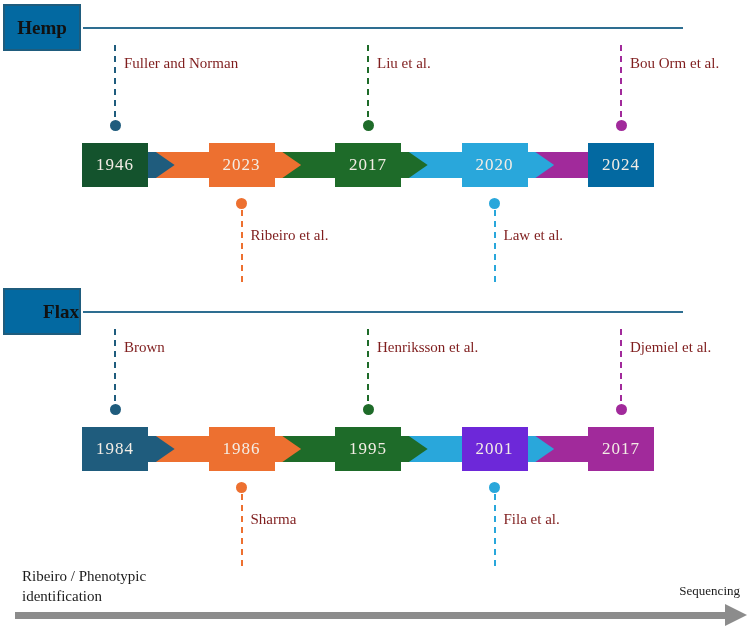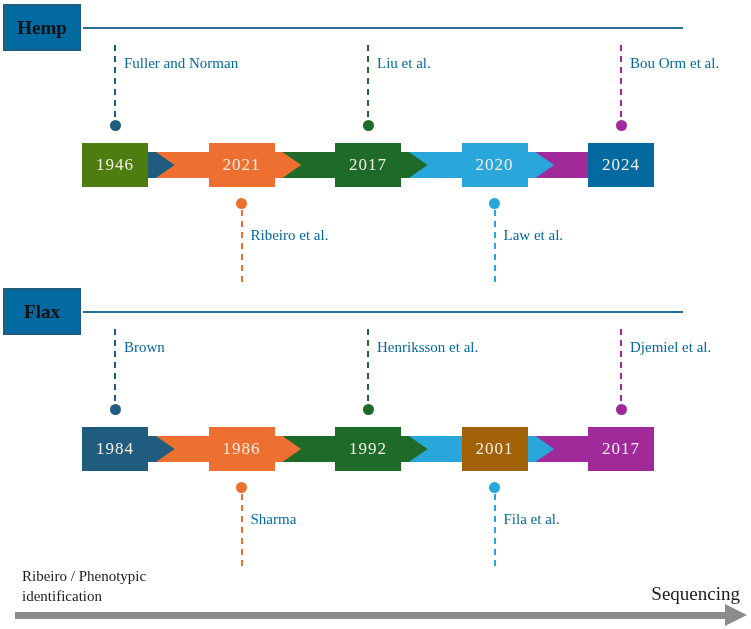--- a/index.html
+++ b/index.html
@@ -31,29 +31,29 @@
     clip-path:polygon(0 0,13% 0,44% 50%,13% 100%,0 100%);
   }
   .dot{position:absolute;width:11px;height:11px;border-radius:50%;}
   .dash{
     position:absolute;width:2px;
     background-size:2px 11px;
     background-repeat:repeat-y;
   }
   .ann-label{
     position:absolute;
-    font-size:15px;color:#0369a1;line-height:20px;white-space:nowrap;
+    font-size:15px;color:#7f1d1d;line-height:20px;white-space:nowrap;
   }
   .footer-left{
     position:absolute;left:22px;top:566px;
     font-size:15px;color:#1B1B1B;line-height:20px;
   }
   .footer-right{
     position:absolute;right:11px;top:583px;
-    font-size:19px;color:#1B1B1B;white-space:nowrap;
+    font-size:13px;color:#1B1B1B;white-space:nowrap;
   }
   .axis-shaft{position:absolute;left:15px;top:612px;width:710px;height:7px;background:#8C8C8C;}
   .axis-head{
     position:absolute;left:725px;top:604px;width:0;height:0;
     border-top:11.5px solid transparent;
     border-bottom:11.5px solid transparent;
     border-left:22px solid #8C8C8C;
   }
 </style>
 </head>
@@ -72,25 +72,25 @@
         </div>
         <div class="band" style="left: 274.5px; top: 152px; width: 60.5px; height: 26px; background: rgb(30, 107, 41);">
           <div class="chev" style="background: rgb(237, 112, 48);"></div>
         </div>
         <div class="band" style="left: 401px; top: 152px; width: 60.5px; height: 26px; background: rgb(41, 167, 219);">
           <div class="chev" style="background: rgb(30, 107, 41);"></div>
         </div>
         <div class="band" style="left: 527.5px; top: 152px; width: 60.5px; height: 26px; background: rgb(161, 42, 155);">
           <div class="chev" style="background: rgb(41, 167, 219);"></div>
         </div>
-        <div class="block-rect" style="left: 82px; top: 143px; width: 66px; height: 44px; background: #4d7c0f;">
+        <div class="block-rect" style="left: 82px; top: 143px; width: 66px; height: 44px; background: #14532d;">
           <span>1946</span>
         </div>
         <div class="block-rect" style="left: 208.5px; top: 143px; width: 66px; height: 44px; background: rgb(237, 112, 48);">
-          <span>2021</span>
+          <span>2023</span>
         </div>
         <div class="block-rect" style="left: 335px; top: 143px; width: 66px; height: 44px; background: rgb(30, 107, 41);">
           <span>2017</span>
         </div>
         <div class="block-rect" style="left: 461.5px; top: 143px; width: 66px; height: 44px; background: rgb(41, 167, 219);">
           <span>2020</span>
         </div>
         <div class="block-rect" style="left: 588px; top: 143px; width: 66px; height: 44px; background: #0369a1;">
           <span>2024</span>
         </div>
@@ -107,21 +107,21 @@
         <div class="dash" style="left: 240.5px; top: 210px; height: 75px; background-image: repeating-linear-gradient(rgb(237, 112, 48) 0px, rgb(237, 112, 48) 6px, transparent 6px, transparent 11px);"></div>
         <div class="ann-label" style="left: 250.5px; top: 225px;">Ribeiro et al.</div>
         <div class="dot" style="left: 489px; top: 197.5px; background: rgb(41, 167, 219);"></div>
         <div class="dash" style="left: 493.5px; top: 210px; height: 75px; background-image: repeating-linear-gradient(rgb(41, 167, 219) 0px, rgb(41, 167, 219) 6px, transparent 6px, transparent 11px);"></div>
         <div class="ann-label" style="left: 503.5px; top: 225px;">Law et al.</div>
       </div>
   </div>
 
   <div class="abs" id="tl-1" style="left:0;top:0;width:751px;height:629px;">
     <div class="rule" style="left:83px;top:311px;width:600px;"></div>
-    <div class="title-box" style="left:3px;top:288px;width:78px;height:47px;">
+    <div class="title-box" style="left:3px;top:288px;width:78px;height:47px;justify-content:flex-end;">
       <span>Flax</span>
     </div>
     <div class="abs" id="tl-1-content" style="left:0;top:0;width:751px;height:629px;">
         <div class="band" style="left: 148px; top: 436px; width: 60.5px; height: 26px; background: rgb(237, 112, 48);">
           <div class="chev" style="background: rgb(31, 92, 125);"></div>
         </div>
         <div class="band" style="left: 274.5px; top: 436px; width: 60.5px; height: 26px; background: rgb(30, 107, 41);">
           <div class="chev" style="background: rgb(237, 112, 48);"></div>
         </div>
         <div class="band" style="left: 401px; top: 436px; width: 60.5px; height: 26px; background: rgb(41, 167, 219);">
@@ -130,23 +130,23 @@
         <div class="band" style="left: 527.5px; top: 436px; width: 60.5px; height: 26px; background: rgb(161, 42, 155);">
           <div class="chev" style="background: rgb(41, 167, 219);"></div>
         </div>
         <div class="block-rect" style="left: 82px; top: 427px; width: 66px; height: 44px; background: rgb(31, 92, 125);">
           <span>1984</span>
         </div>
         <div class="block-rect" style="left: 208.5px; top: 427px; width: 66px; height: 44px; background: rgb(237, 112, 48);">
           <span>1986</span>
         </div>
         <div class="block-rect" style="left: 335px; top: 427px; width: 66px; height: 44px; background: rgb(30, 107, 41);">
-          <span>1992</span>
+          <span>1995</span>
         </div>
-        <div class="block-rect" style="left: 461.5px; top: 427px; width: 66px; height: 44px; background: #a16207;">
+        <div class="block-rect" style="left: 461.5px; top: 427px; width: 66px; height: 44px; background: #6d28d9;">
           <span>2001</span>
         </div>
         <div class="block-rect" style="left: 588px; top: 427px; width: 66px; height: 44px; background: rgb(161, 42, 155);">
           <span>2017</span>
         </div>
         <div class="dash" style="left: 114px; top: 329px; height: 73px; background-image: repeating-linear-gradient(rgb(31, 92, 125) 0px, rgb(31, 92, 125) 6px, transparent 6px, transparent 11px);"></div>
         <div class="dot" style="left: 109.5px; top: 403.5px; background: rgb(31, 92, 125);"></div>
         <div class="ann-label" style="left: 124px; top: 337px;">Brown</div>
         <div class="dash" style="left: 367px; top: 329px; height: 73px; background-image: repeating-linear-gradient(rgb(30, 107, 41) 0px, rgb(30, 107, 41) 6px, transparent 6px, transparent 11px);"></div>
         <div class="dot" style="left: 362.5px; top: 403.5px; background: rgb(30, 107, 41);"></div>

